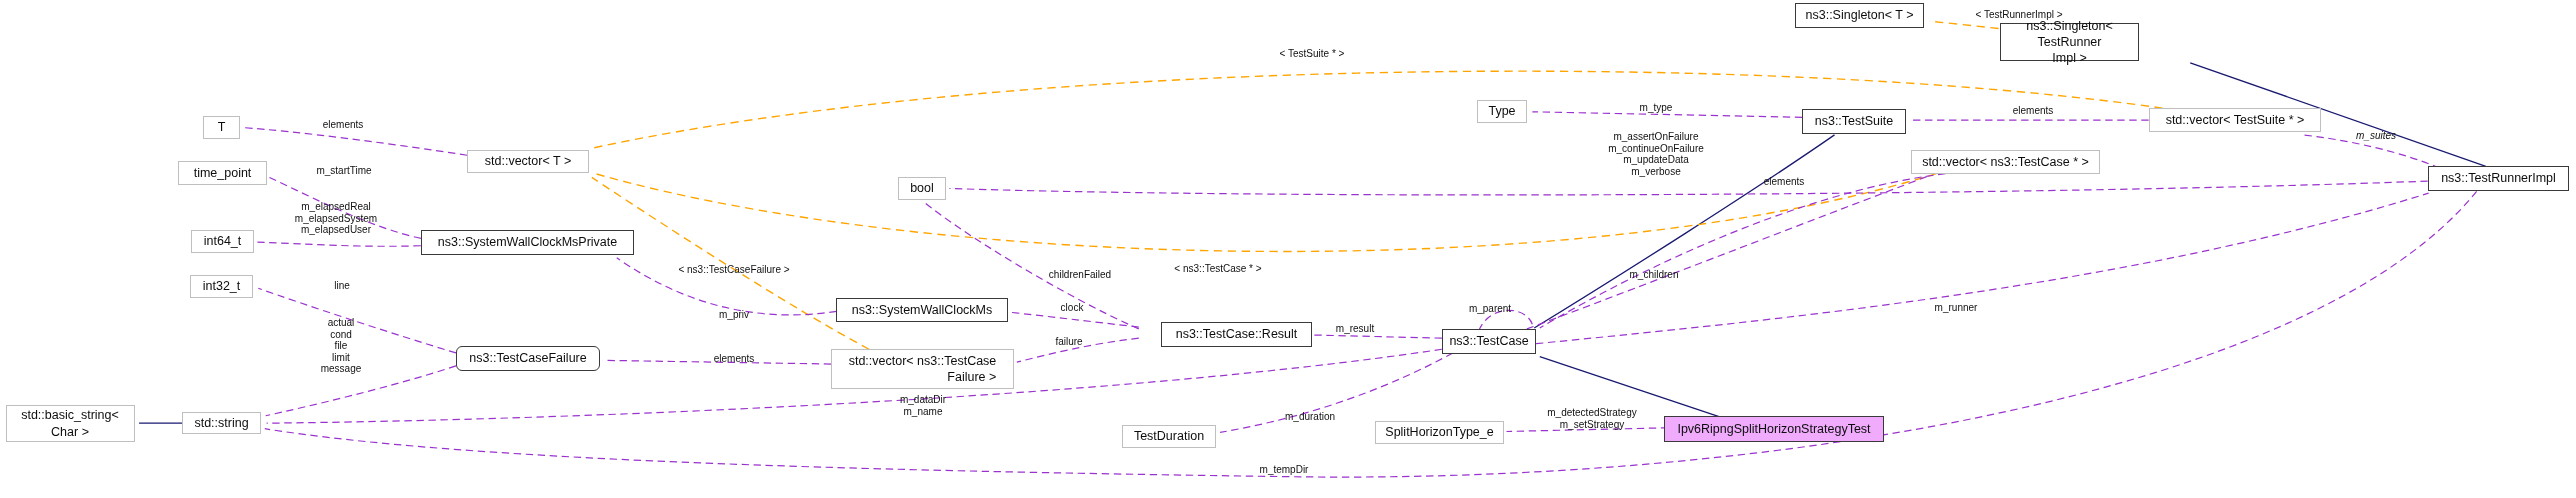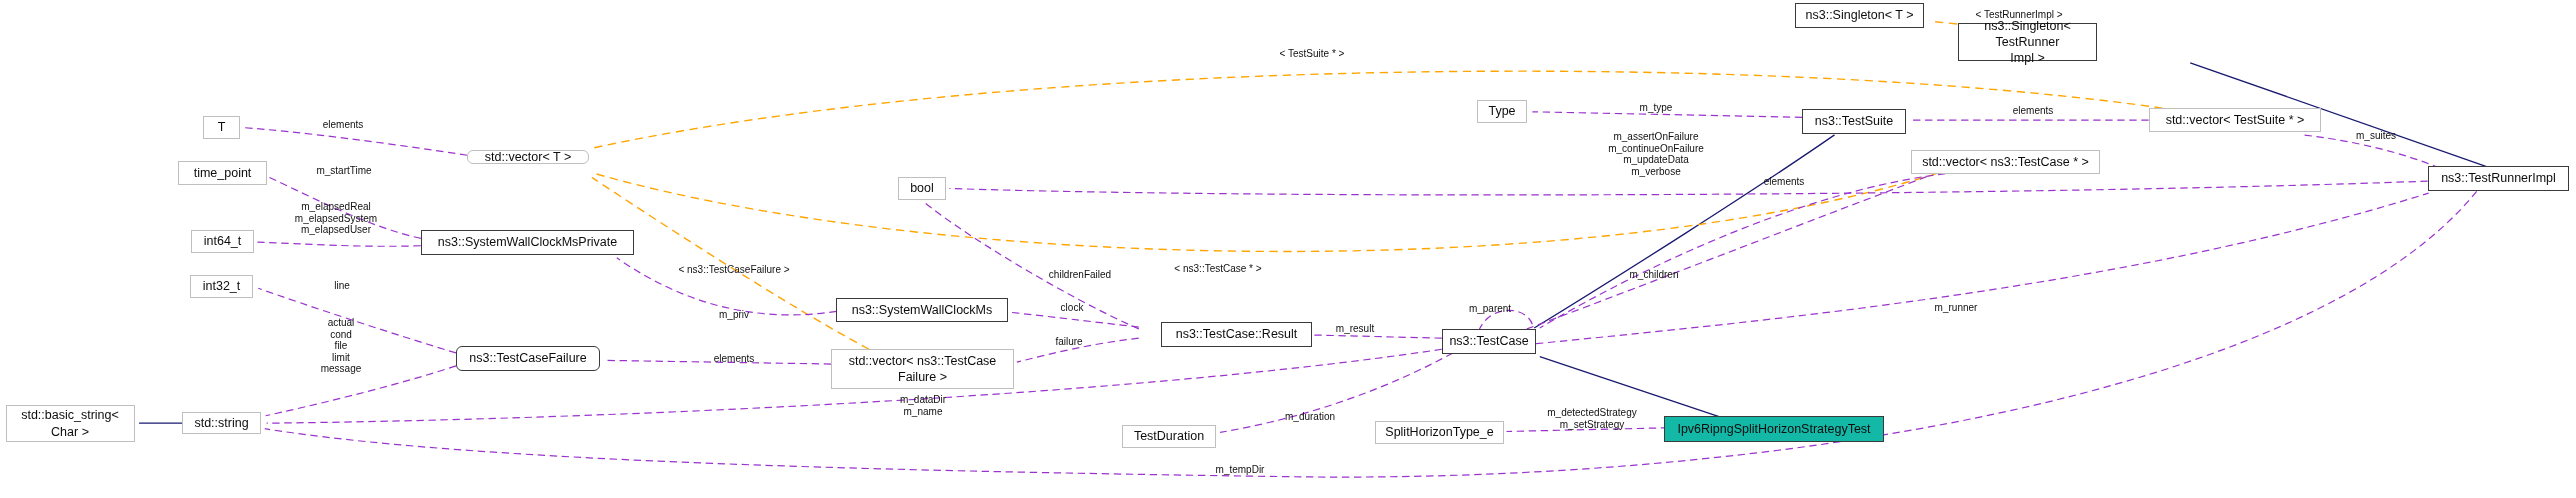--- a/index.html
+++ b/index.html
@@ -8,21 +8,21 @@
   #edges{position:absolute;left:0;top:0;width:2576px;height:498px;}
   #edges path{fill:none;}
   .inh{stroke:#191970;stroke-width:1.4;}
   .use{stroke:#9a32cd;stroke-width:1.3;stroke-dasharray:8 5;}
   .tpl{stroke:#ffa500;stroke-width:1.5;stroke-dasharray:9 6;}
   .node{position:absolute;display:flex;align-items:center;justify-content:center;
         text-align:center;background:#fff;border:0.9px solid #bfbfbf;color:#0d0d0d;
         font-size:12.5px;line-height:1.3;white-space:pre-line;padding:0.9px 3.7px;
         box-sizing:border-box;}
   .doc{border:1.8px solid #3a3a3a;}
-  .current{background:#14b8a6;border:1.8px solid #3a3a3a;font-weight:bold;}
+  .current{background:#f0abfc;border:1.8px solid #3a3a3a;font-weight:bold;}
   .elabel{position:absolute;color:#101010;font-size:10px;line-height:1.16;
           white-space:pre-line;text-align:center;transform:translateX(-50%);}
 </style>
 </head>
 <body>
 
 <svg id="edges" viewBox="0 0 2787 539" xmlns="http://www.w3.org/2000/svg">
   <defs>
     <marker id="ah-blue" markerWidth="13" markerHeight="11" refX="11" refY="5.5" orient="auto">
       <path d="M0,0 L12,5.5 L0,11 z" fill="#191970"></path>
@@ -64,57 +64,57 @@
   <path class="use" marker-end="url(#ah-purple)" d="M1572,382 C1480,432 1390,456 1320,468"></path>
   <path class="use" marker-end="url(#ah-purple)" d="M1805,463 L1630,467"></path>
   <path class="use" marker-end="url(#ah-purple)" d="M493,382 C420,360 330,330 279,312"></path>
   <path class="use" marker-end="url(#ah-purple)" d="M493,396 C420,420 332,440 287,450"></path>
   <path class="use" marker-end="url(#ah-purple)" d="M455,258 C400,246 340,215 291,192"></path>
   <path class="use" marker-end="url(#ah-purple)" d="M455,266 C390,268 330,264 277,262"></path>
   <path class="use" marker-end="url(#ah-purple)" d="M505,168 C420,155 320,142 261,138"></path>
 </svg>
 
 <div class="node doc" style="left:1795px;top:2.8px;width:129px;height:25px;">ns3::Singleton&lt; T &gt;</div>
-<div class="node doc" style="left:1958px;top:23px;width:139px;height:38px;">ns3::Singleton&lt; TestRunner
+<div class="node doc" style="left:2000px;top:23px;width:139px;height:38px;">ns3::Singleton&lt; TestRunner
 Impl &gt;</div>
 <div class="node" style="left:2149px;top:108px;width:172px;height:24px;">std::vector&lt; TestSuite * &gt;</div>
 <div class="node doc" style="left:2428px;top:166px;width:141px;height:25px;">ns3::TestRunnerImpl</div>
 <div class="node" style="left:1477px;top:100px;width:50px;height:23px;">Type</div>
 <div class="node doc" style="left:1802px;top:109px;width:104px;height:25px;">ns3::TestSuite</div>
-<div class="node" style="left:467px;top:150px;width:122px;height:14px;border-radius:6px;">std::vector&lt; T &gt;</div>
+<div class="node" style="left:467px;top:150px;width:122px;height:23px;">std::vector&lt; T &gt;</div>
 <div class="node" style="left:203px;top:116px;width:37px;height:23px;">T</div>
 <div class="node" style="left:178px;top:161px;width:89px;height:24px;">time_point</div>
 <div class="node" style="left:191px;top:230px;width:63px;height:23px;">int64_t</div>
 <div class="node" style="left:190px;top:275px;width:63px;height:23px;">int32_t</div>
 <div class="node" style="left:5.5px;top:405px;width:129px;height:37px;">std::basic_string&lt;
 Char &gt;</div>
 <div class="node" style="left:182px;top:412px;width:79px;height:22px;text-align:center;">std::string</div>
 <div class="node doc" style="left:456px;top:346px;width:144px;height:25px;border-radius:6px;">ns3::TestCaseFailure</div>
 <div class="node doc" style="left:421px;top:230px;width:213px;height:25px;">ns3::SystemWallClockMsPrivate</div>
 <div class="node doc" style="left:836px;top:298px;width:172px;height:24px;">ns3::SystemWallClockMs</div>
-<div class="node" style="left:831px;top:349px;width:183px;height:40px;">std::vector&lt; ns3::TestCase
+<div class="node" style="left:831px;top:349px;width:183px;height:40px;text-align:right;">std::vector&lt; ns3::TestCase
 Failure &gt;</div>
 <div class="node" style="left:898px;top:177px;width:48px;height:23px;">bool</div>
 <div class="node doc" style="left:1139px;top:322px;width:151px;height:25px;margin-left:22px;">ns3::TestCase::Result</div>
 <div class="node doc" style="left:1442px;top:329px;width:94px;height:25px;">ns3::TestCase</div>
 <div class="node" style="left:1911px;top:150px;width:189px;height:24px;">std::vector&lt; ns3::TestCase * &gt;</div>
 <div class="node" style="left:1122px;top:425px;width:94px;height:23px;">TestDuration</div>
 <div class="node" style="left:1375px;top:421px;width:129px;height:23px;">SplitHorizonType_e</div>
 <div class="node current" style="left:1664px;top:416px;width:220px;height:26px;font-weight:normal;">Ipv6RipngSplitHorizonStrategyTest</div>
 
 <div class="elabel" style="left:2019px;top:9.2px;">&lt; TestRunnerImpl &gt;</div>
 <div class="elabel" style="left:1312px;top:48px;">&lt; TestSuite * &gt;</div>
 <div class="elabel" style="left:1218px;top:263px;">&lt; ns3::TestCase * &gt;</div>
 <div class="elabel" style="left:734px;top:264px;">&lt; ns3::TestCaseFailure &gt;</div>
 <div class="elabel" style="left:2033px;top:105px;">elements</div>
 <div class="elabel" style="left:343px;top:119px;">elements</div>
 <div class="elabel" style="left:734px;top:353px;">elements</div>
 <div class="elabel" style="left:1784px;top:176px;">elements</div>
 <div class="elabel" style="left:1656px;top:102px;">m_type</div>
-<div class="elabel" style="left:2376px;top:130px;">m_suites</div>
+<div class="elabel" style="left:2376px;top:130px;font-style:italic;">m_suites</div>
 <div class="elabel" style="left:1656px;top:131px;">m_assertOnFailure
 m_continueOnFailure
 m_updateData
 m_verbose</div>
 <div class="elabel" style="left:344px;top:165px;">m_startTime</div>
 <div class="elabel" style="left:336px;top:201px;">m_elapsedReal
 m_elapsedSystem
 m_elapsedUser</div>
 <div class="elabel" style="left:342px;top:280px;">line</div>
 <div class="elabel" style="left:341px;top:317px;">actual
@@ -128,14 +128,14 @@
 <div class="elabel" style="left:1069px;top:336px;">failure</div>
 <div class="elabel" style="left:1355px;top:323px;">m_result</div>
 <div class="elabel" style="left:1490px;top:303px;">m_parent</div>
 <div class="elabel" style="left:1654px;top:269px;">m_children</div>
 <div class="elabel" style="left:1956px;top:302px;">m_runner</div>
 <div class="elabel" style="left:923px;top:394px;">m_dataDir
 m_name</div>
 <div class="elabel" style="left:1310px;top:411px;">m_duration</div>
 <div class="elabel" style="left:1592px;top:407px;">m_detectedStrategy
 m_setStrategy</div>
-<div class="elabel" style="left:1240px;top:464px;">m_tempDir</div>
+<div class="elabel" style="left:1284px;top:464px;">m_tempDir</div>
 
 
 </body></html>

